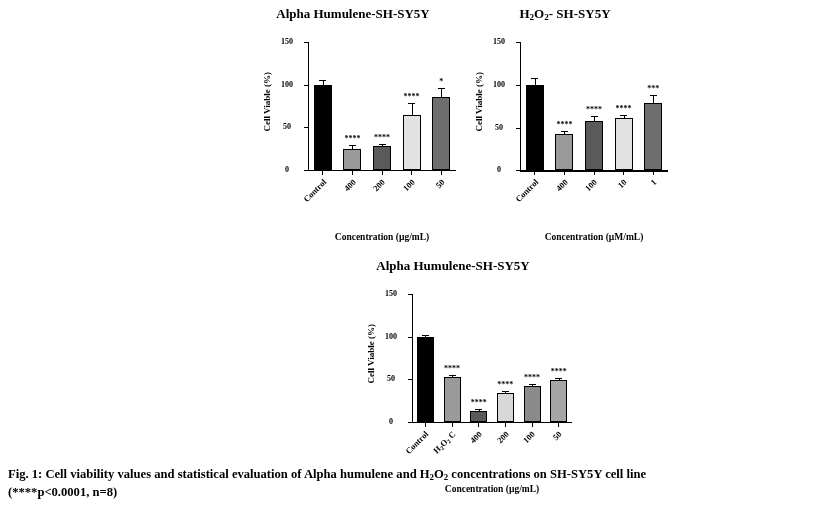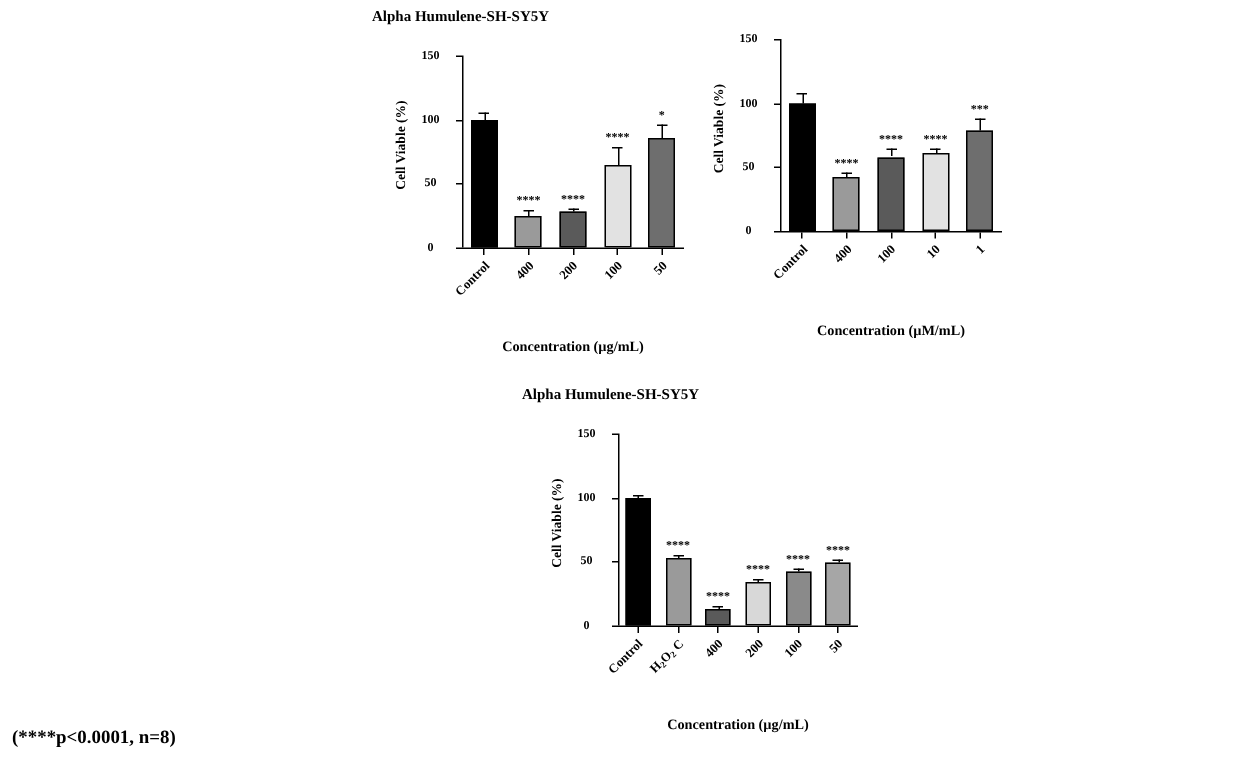--- a/index.html
+++ b/index.html
@@ -6,22 +6,23 @@
   body{
     width:827px;height:509px;
     background:#ffffff;
     font-family:"Liberation Serif", serif;
     color:#000;
     position:relative;
     overflow:hidden;
   }
   .panel{position:absolute;}
   .panel-title{
-    font-weight:bold;
-    font-size:10px;
+    text-align:center;
+    font-weight:bold;
+    font-size:13px;
     font-family:"Liberation Serif", serif;
     white-space:nowrap;
   }
   .plot-wrap{position:relative;}
   .ylabel{
     position:absolute;
     font-weight:bold;
     font-size:9px;
     writing-mode:vertical-rl;
     transform:rotate(180deg);
@@ -116,20 +117,21 @@
         <div class="bar" style="left: 184.2px; top: 75.4667px; width: 18px; height: 72.5333px; background: rgb(110, 110, 110);"></div>
         <div class="err" style="left: 193.2px; top: 66.08px; height: 9.38667px;"></div>
         <div class="errcap" style="left: 189.7px; top: 66.08px;"></div>
         <div class="sig" style="left: 179.2px; top: 55.08px; width: 28px;">*</div>
         <div class="tick" style="left: 192.7px; top: 149px; width: 1px; height: 4px;"></div>
         <div class="catlabel" style="left: auto; top: 155px; transform: rotate(-45deg); transform-origin: right top; text-align: right; position: absolute; right: 46.8px;">50</div>
         <div class="xlabel" style="position: absolute; left: 60px; width: 148px; top: 210px;">Concentration (µg/mL)</div>
       </div>
     </div>
     <div class="panel" style="left: 460px; top: 6px;">
+      <div class="panel-title" style="width: 210px; margin-left: 0px;">H<sub>2</sub>O<sub>2</sub>- SH-SY5Y</div>
       <div class="plot-wrap" style="height: 224px; width: 238px;">
         <div class="ylabel" style="left: 14px; top: 50px;">Cell Viable (%)</div>
         <div class="axis-line" style="left: 60px; top: 20px; width: 1.4px; height: 128px;"></div>
         <div class="axis-line" style="left: 60px; top: 148px; height: 1.4px; width: 148px;"></div>
         <div class="tick" style="left: 56px; top: 148px;"></div>
         <div class="ticklabel" style="left: 24px; top: 143px; width: 30px;">0</div>
         <div class="tick" style="left: 56px; top: 105.333px;"></div>
         <div class="ticklabel" style="left: 24px; top: 100.333px; width: 30px;">50</div>
         <div class="tick" style="left: 56px; top: 62.6667px;"></div>
         <div class="ticklabel" style="left: 24px; top: 57.6667px; width: 30px;">100</div>
@@ -215,15 +217,15 @@
         <div class="errcap" style="left: 203.167px; top: 104.48px;"></div>
         <div class="sig" style="left: 192.667px; top: 93.48px; width: 28px;">****</div>
         <div class="tick" style="left: 206.167px; top: 149px; width: 1px; height: 4px;"></div>
         <div class="catlabel" style="left: auto; top: 155px; transform: rotate(-45deg); transform-origin: right top; text-align: right; position: absolute; right: 45.3333px;">50</div>
         <div class="xlabel" style="position: absolute; left: 60px; width: 160px; top: 210px;">Concentration (µg/mL)</div>
       </div>
     </div>
   </div>
 
 <div class="caption">
-  <br>
+  <span>Fig. 1: Cell viability values and statistical evaluation of Alpha humulene and H<sub>2</sub>O<sub>2</sub> concentrations on SH-SY5Y cell line</span><br>
   <span>(****p&lt;0.0001, n=8)</span>
 </div>
 
 </body></html>

